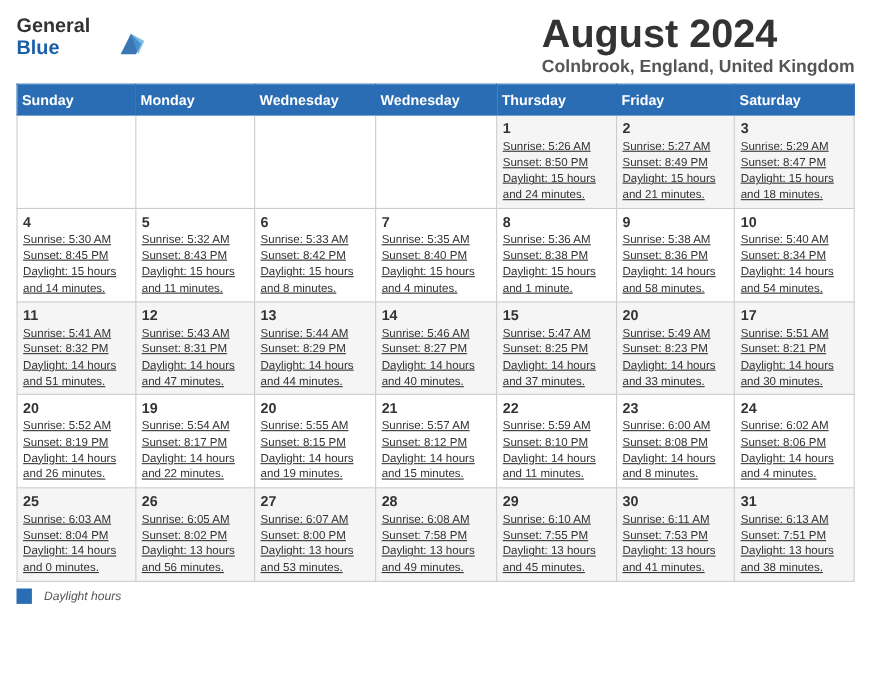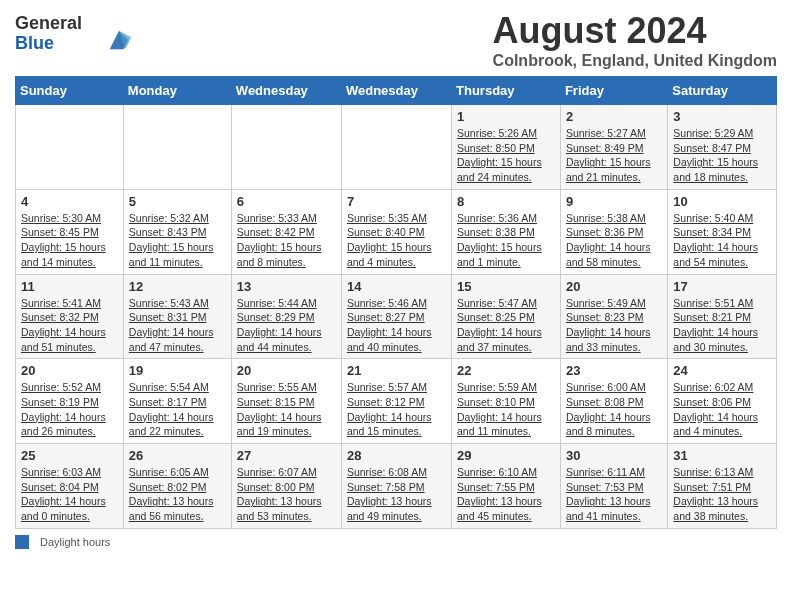--- a/index.html
+++ b/index.html
@@ -94,20 +94,21 @@
       line-height: 1.4;
       text-decoration: underline;
     }
     .empty-cell {
       background: #fff !important;
     }
     .footer {
       margin-top: 6px;
       font-size: 11px;
       color: #555;
+      font-style: italic;
     }
     .footer-legend {
       display: flex;
       align-items: center;
       gap: 8px;
     }
     .legend-box {
       display: inline-block;
       width: 14px;
       height: 14px;

